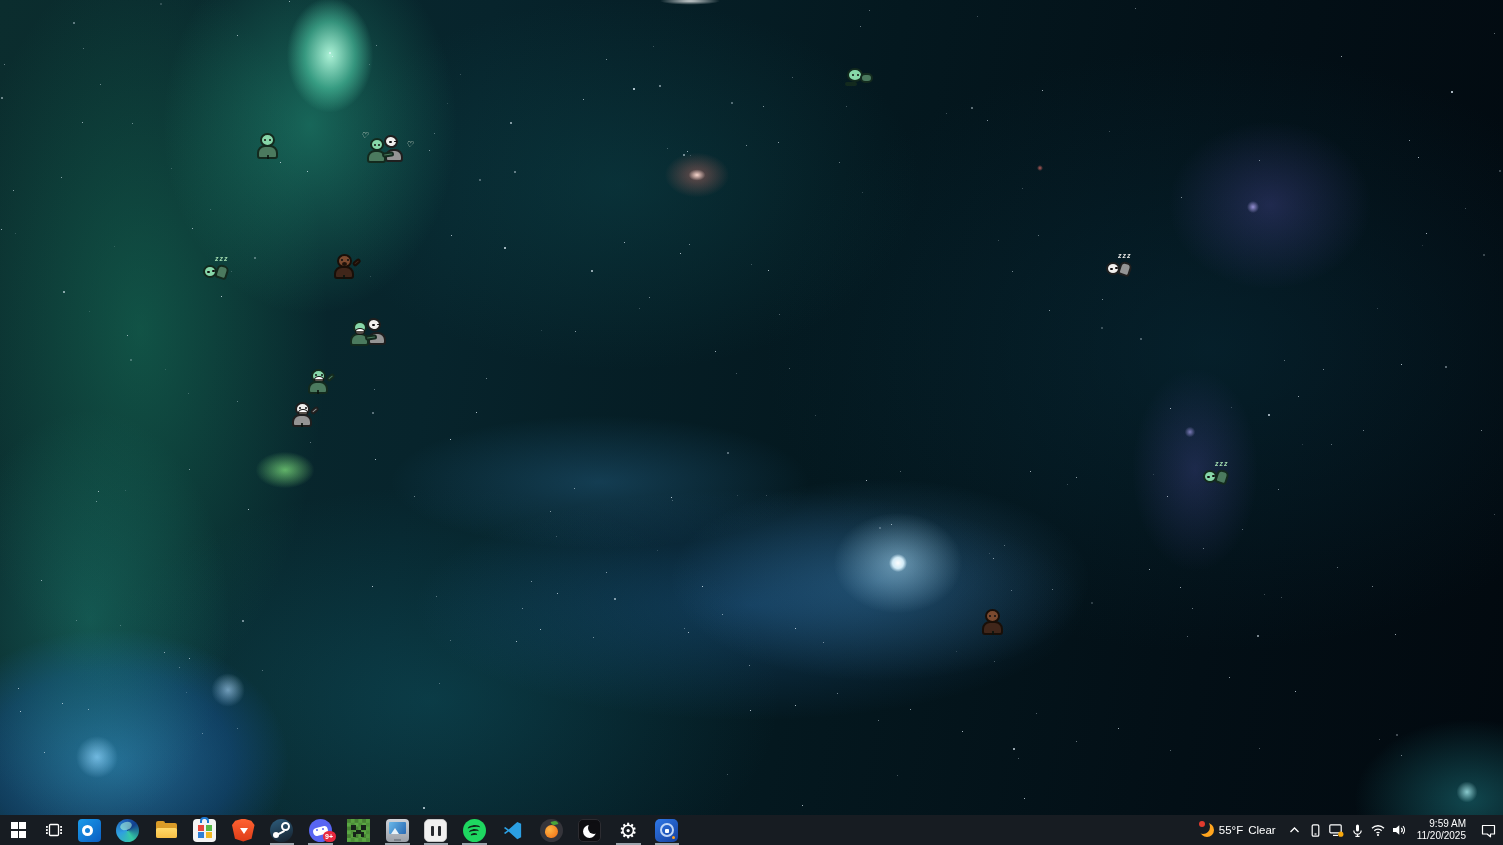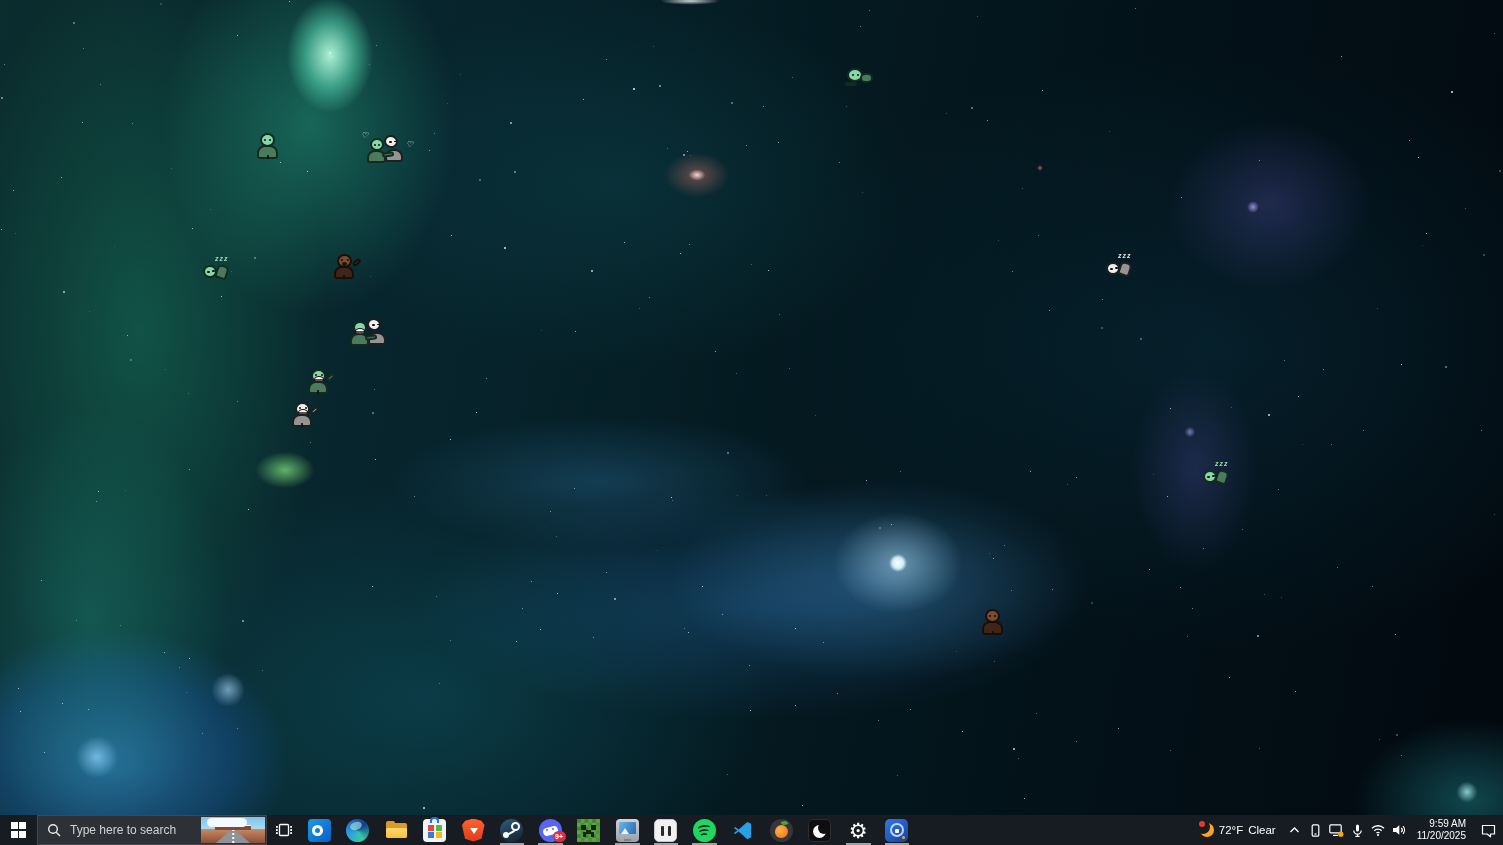--- a/index.html
+++ b/index.html
@@ -470,33 +470,20 @@
 <div class="taskbar">
   <button class="tb-btn start">
     <span class="winlogo">
         <b></b>
         <b></b>
         <b></b>
         <b></b>
       </span>
   </button>
 
-  <div class="searchbox">
-    <svg width="14" height="14" viewBox="0 0 14 14">
-      <circle cx="6" cy="6" r="4.3" fill="none" stroke="#e8e8e8" stroke-width="1.4"></circle>
-      <line x1="9.2" y1="9.2" x2="13" y2="13" stroke="#e8e8e8" stroke-width="1.4"></line>
-    </svg>
-    <input type="text" readonly="" placeholder="Type here to search" style="">
-    <span class="search-art">
-      <i class="sa-road"></i>
-      <i class="sa-dash"></i>
-      <i class="sa-bridge"></i>
-      <i class="sa-cloud"></i>
-    </span>
-  </div>
 
   <button class="tb-btn taskview">
     <svg width="20" height="20" viewBox="0 0 20 20">
       <rect x="5.5" y="4.5" width="9" height="11" rx="1" fill="none" stroke="#fff" stroke-width="1.3"></rect>
       <rect x="2" y="6" width="1.8" height="1.8" fill="#fff"></rect>
         <rect x="2" y="9.1" width="1.8" height="1.8" fill="#fff"></rect>
         <rect x="2" y="12.2" width="1.8" height="1.8" fill="#fff"></rect>
       <rect x="16.2" y="6" width="1.8" height="1.8" fill="#fff"></rect>
         <rect x="16.2" y="9.1" width="1.8" height="1.8" fill="#fff"></rect>
         <rect x="16.2" y="12.2" width="1.8" height="1.8" fill="#fff"></rect>
@@ -606,21 +593,21 @@
           <i class="od"></i>
         </span>
       </button>
     </div>
 
   <div class="tray">
     <button class="tb-btn weather">
       <span class="moon">
           <b></b>
         </span>
-      <span>72°F</span>
+      <span>55°F</span>
       <span>Clear</span>
     </button>
     <button class="tb-btn trayic">
       <svg width="15" height="15" viewBox="0 0 15 15">
         <path d="M3.5 9 L7.5 5 L11.5 9" fill="none" stroke="#fff" stroke-width="1.3"></path>
       </svg>
     </button>
     <button class="tb-btn trayic">
       <svg width="15" height="15" viewBox="0 0 15 15">
         <rect x="4.2" y="1.8" width="6.6" height="11.4" rx="1.3" fill="none" stroke="#fff" stroke-width="1.2"></rect>

